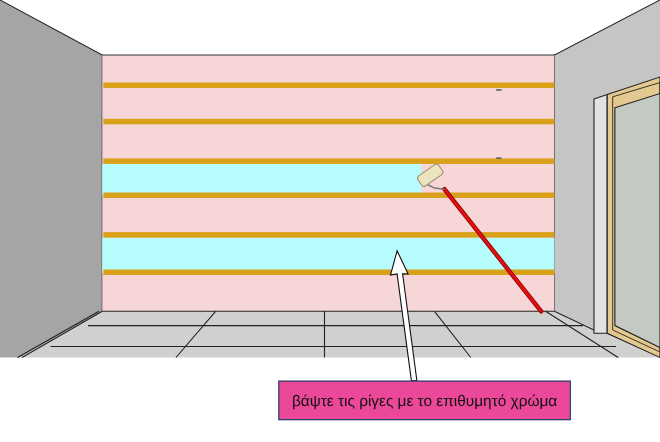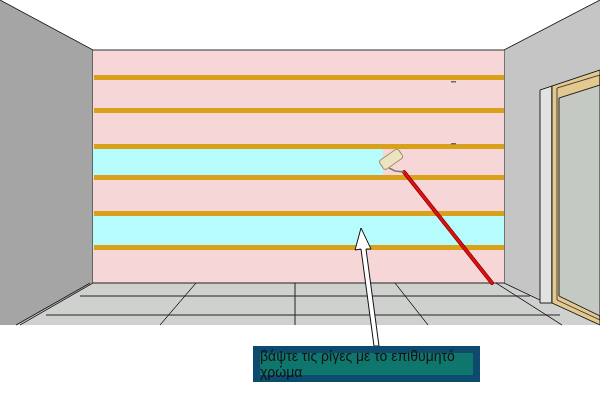--- a/index.html
+++ b/index.html
@@ -1,20 +1,20 @@
 <!DOCTYPE html>
 <html><head>
 <meta charset="utf-8">
 <style>
   html, body { margin:0; padding:0; background:#ffffff; }
   body { width:600px; height:402px; position:relative; overflow:hidden; font-family:"Liberation Sans", sans-serif; }
   #scene { position:absolute; left:0; top:0; width:600px; height:402px; }
   .caption-box {
-    position:absolute; left:253px; top:346px; width:227px; height:36px;
-    border:7px solid #0c4a6e; background:#0f766e; box-sizing:border-box;
+    position:absolute; left:253px; top:346px; width:266px; height:36px;
+    border:1px solid #0c4a6e; background:#ec4899; box-sizing:border-box;
     display:flex; align-items:center; justify-content:center;
     font-size:14px; color:#111;
   }
 </style>
 </head>
 <body>
 
 <svg id="scene" viewBox="0 0 600 402" xmlns="http://www.w3.org/2000/svg">
 
   <polygon points="0,0 93,50 93,283 18,325 0,325" fill="#a5a5a5" stroke="none"></polygon>

